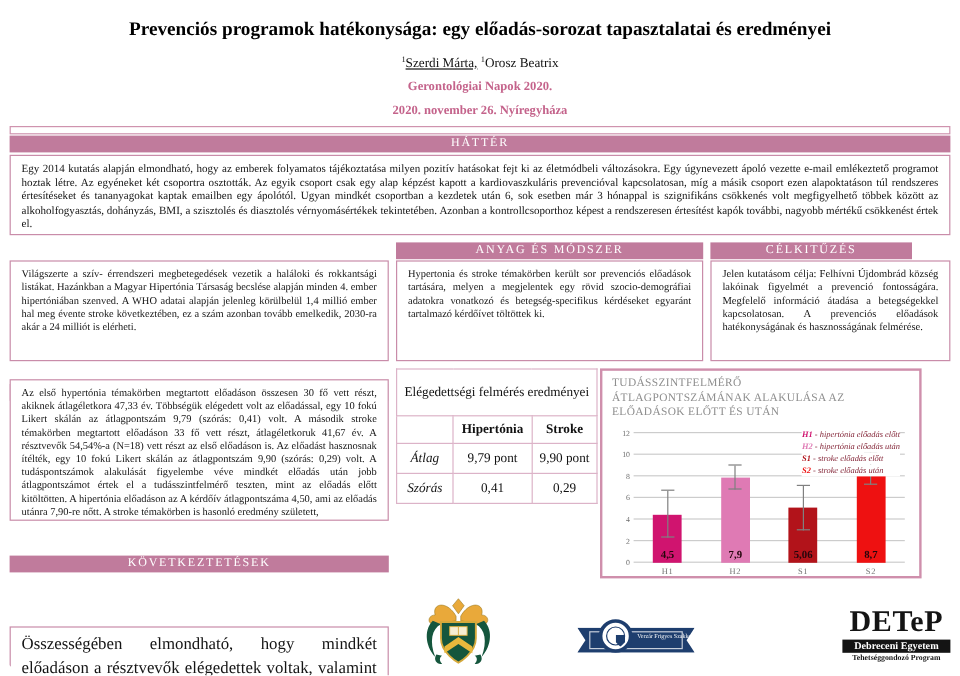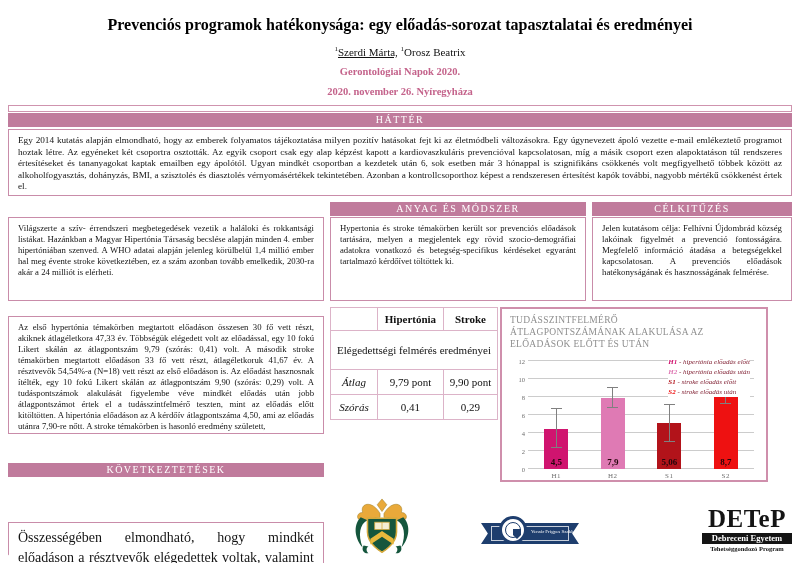--- a/index.html
+++ b/index.html
@@ -27,21 +27,21 @@
 
   .band-hatter{left:8px;top:113px;width:784px;}
   .box-hatter{left:8px;top:129px;width:784px;height:67px;font-size:9.2px;}
 
   .band-problema{left:8px;top:202px;width:316px;}
   .box-problema{left:8px;top:217px;width:316px;height:84px;font-size:8.7px;}
 
   .band-anyag{left:330px;top:202px;width:256px;}
   .box-anyag{left:330px;top:217px;width:256px;height:84px;font-size:8.7px;}
 
-  .band-cel{left:592px;top:202px;width:200px;}
+  .band-cel{left:592px;top:202px;width:168px;}
   .box-cel{left:592px;top:217px;width:200px;height:84px;font-size:8.8px;}
 
   .band-eredmenyek{left:8px;top:320px;width:316px;}
   .box-eredmenyek{left:8px;top:316px;width:316px;height:118px;font-size:8.7px;line-height:1.27;}
 
   .band-kovetkeztetesek{left:8px;top:463px;width:316px;}
   .box-kovetkeztetesek{left:8px;top:478px;width:316px;height:78px;font-size:14px;line-height:1.45;margin-top:44px;}
 
   
   .tablewrap{position:absolute;left:330px;top:307px;width:168px;}
@@ -120,27 +120,27 @@
   <div class="band band-cel">CÉLKITŰZÉS</div>
   <div class="tbox box-cel">Jelen kutatásom célja: Felhívni Újdombrád község lakóinak figyelmét a prevenció fontosságára. Megfelelő információ átadása a betegségekkel kapcsolatosan. A prevenciós előadások hatékonyságának és hasznosságának felmérése.</div>
 
   <div class="band band-eredmenyek">EREDMÉNYEK</div>
   <div class="tbox box-eredmenyek">Az első hypertónia témakörben megtartott előadáson összesen 30 fő vett részt, akiknek átlagéletkora 47,33 év. Többségük elégedett volt az előadással, egy 10 fokú Likert skálán az átlagpontszám 9,79 (szórás: 0,41) volt. A második stroke témakörben megtartott előadáson 33 fő vett részt, átlagéletkoruk 41,67 év. A résztvevők 54,54%-a (N=18) vett részt az első előadáson is. Az előadást hasznosnak ítélték, egy 10 fokú Likert skálán az átlagpontszám 9,90 (szórás: 0,29) volt. A tudáspontszámok alakulását figyelembe véve mindkét előadás után jobb átlagpontszámot értek el a tudásszintfelmérő teszten, mint az előadás előtt kitöltötten. A hipertónia előadáson az A kérdőív átlagpontszáma 4,50, ami az előadás utánra 7,90-re nőtt. A stroke témakörben is hasonló eredmény született,</div>
 
   <div class="tablewrap">
     <table class="sat">
       <tbody>
           <tr>
+            <th class="tbl-title" colspan="3">Elégedettségi felmérés eredményei</th>
+          </tr>
+      <tr>
         <th class="tbl-ch"></th>
         <th class="tbl-ch">Hipertónia</th>
         <th class="tbl-ch">Stroke</th>
       </tr>
-      <tr>
-            <th class="tbl-title" colspan="3">Elégedettségi felmérés eredményei</th>
-          </tr>
       <tr>
         <td class="tbl-rl">Átlag</td>
         <td class="tbl-val">9,79 pont</td>
         <td class="tbl-val">9,90 pont</td>
       </tr>
       <tr>
         <td class="tbl-rl">Szórás</td>
         <td class="tbl-val">0,41</td>
         <td class="tbl-val">0,29</td>
       </tr>

